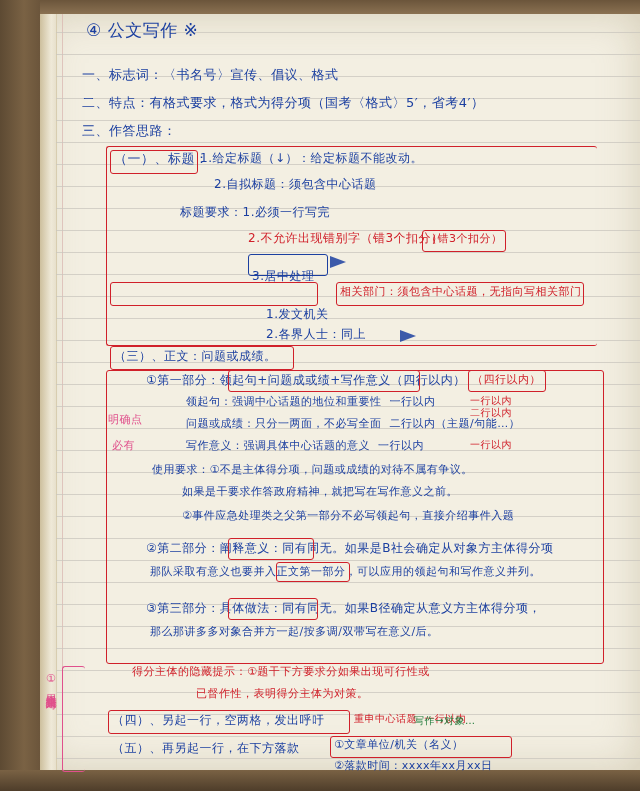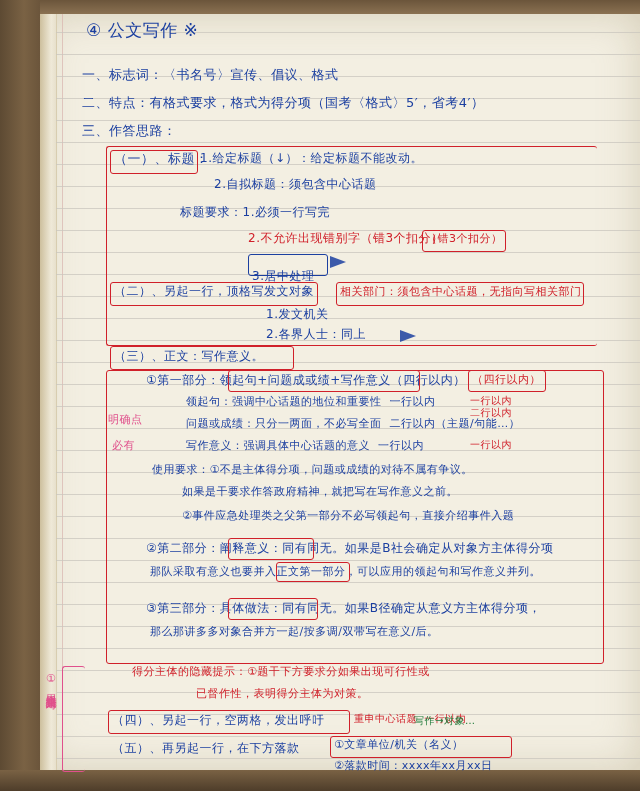--- a/index.html
+++ b/index.html
@@ -116,29 +116,28 @@
   <div class="hw blue s12" style="left:214px;top:178px;">2.自拟标题：须包含中心话题</div>
   <div class="hw blue s12" style="left:180px;top:206px;">标题要求：1.必须一行写完</div>
   <div class="hw red s12" style="left:248px;top:232px;">2.不允许出现错别字（错3个扣分）</div>
   <div class="box" style="left:422px;top:230px;width:82px;height:20px;"></div>
   <div class="hw red s11" style="left:426px;top:233px;">（错3个扣分）</div>
   <div class="hw blue s12" style="left:252px;top:270px;text-align:center;">3.居中处理</div>
   <div class="boxblue" style="left:248px;top:254px;width:78px;height:20px;"></div>
   <div class="flagtri" style="left:330px;top:256px;border-left:16px solid #1b3fa0;border-top:6px solid transparent;border-bottom:6px solid transparent;opacity:.85;"></div>
 
   <div class="box" style="left:110px;top:282px;width:206px;height:22px;"></div>
-  <div class="hw blue s12" style="left:114px;top:285px;">（二）、另起一行，顶格写发文对象</div>
   <div class="hw blue s12" style="left:266px;top:308px;">1.发文机关</div>
   <div class="hw blue s12" style="left:266px;top:328px;">2.各界人士：同上</div>
   <div class="box" style="left:336px;top:282px;width:246px;height:22px;"></div>
   <div class="hw red s11" style="left:340px;top:286px;">相关部门：须包含中心话题，无指向写相关部门</div>
   <div class="flagtri" style="left:400px;top:330px;border-left:16px solid #1b3fa0;border-top:6px solid transparent;border-bottom:6px solid transparent;opacity:.85;"></div>
 
   <div class="box" style="left:110px;top:346px;width:182px;height:22px;"></div>
-  <div class="hw blue s12" style="left:114px;top:350px;">（三）、正文：写作意义。</div>
+  <div class="hw blue s12" style="left:114px;top:350px;">（三）、正文：问题或成绩。</div>
 
   <div class="box" style="left:106px;top:370px;width:496px;height:292px;"></div>
 
   <div class="hw blue s12" style="left:146px;top:374px;">①第一部分：领起句+问题成或绩+写作意义（四行以内）</div>
   <div class="box" style="left:228px;top:370px;width:190px;height:20px;"></div>
   <div class="box" style="left:468px;top:370px;width:76px;height:20px;"></div>
   <div class="hw red s11" style="left:472px;top:374px;">（四行以内）</div>
 
   <div class="hw blue s11" style="left:186px;top:396px;">领起句：强调中心话题的地位和重要性  一行以内</div>
   <div class="hw blue s11" style="left:186px;top:418px;">问题或成绩：只分一两面，不必写全面  二行以内（主题/句能…）</div>

